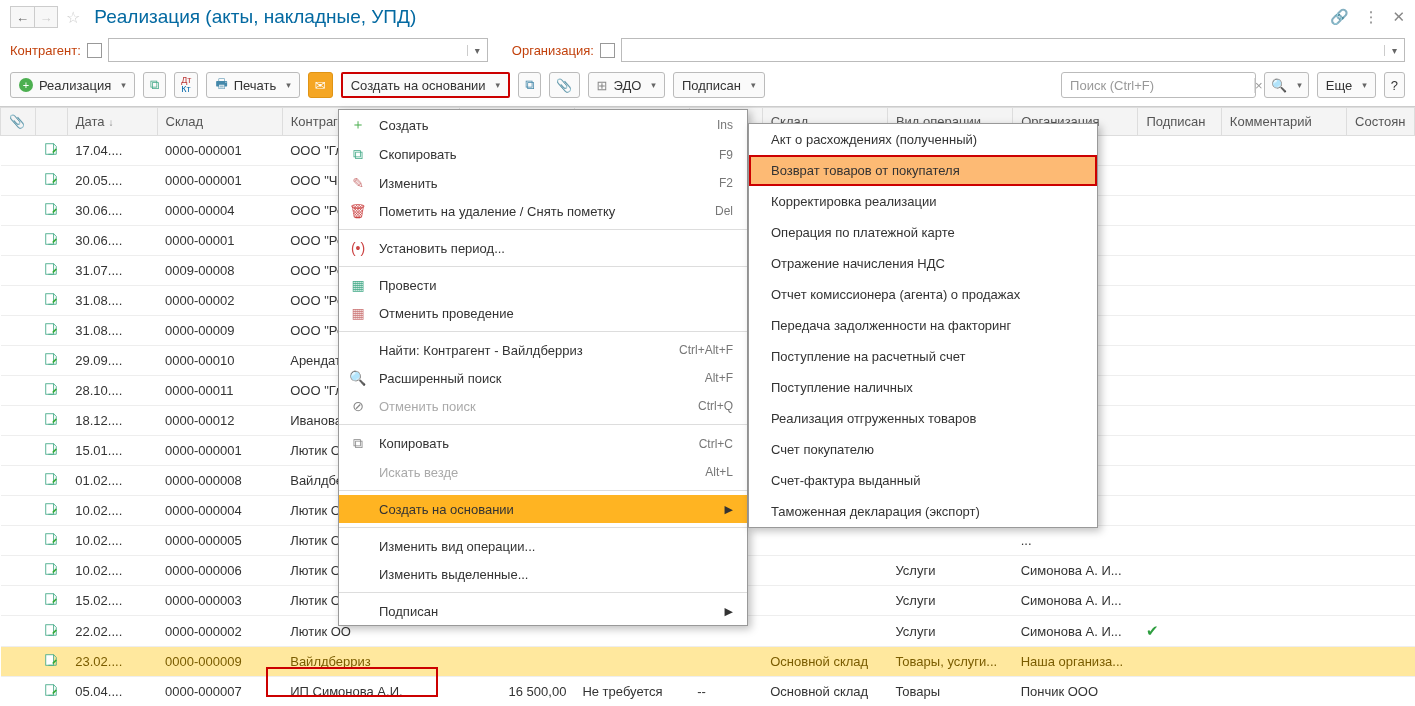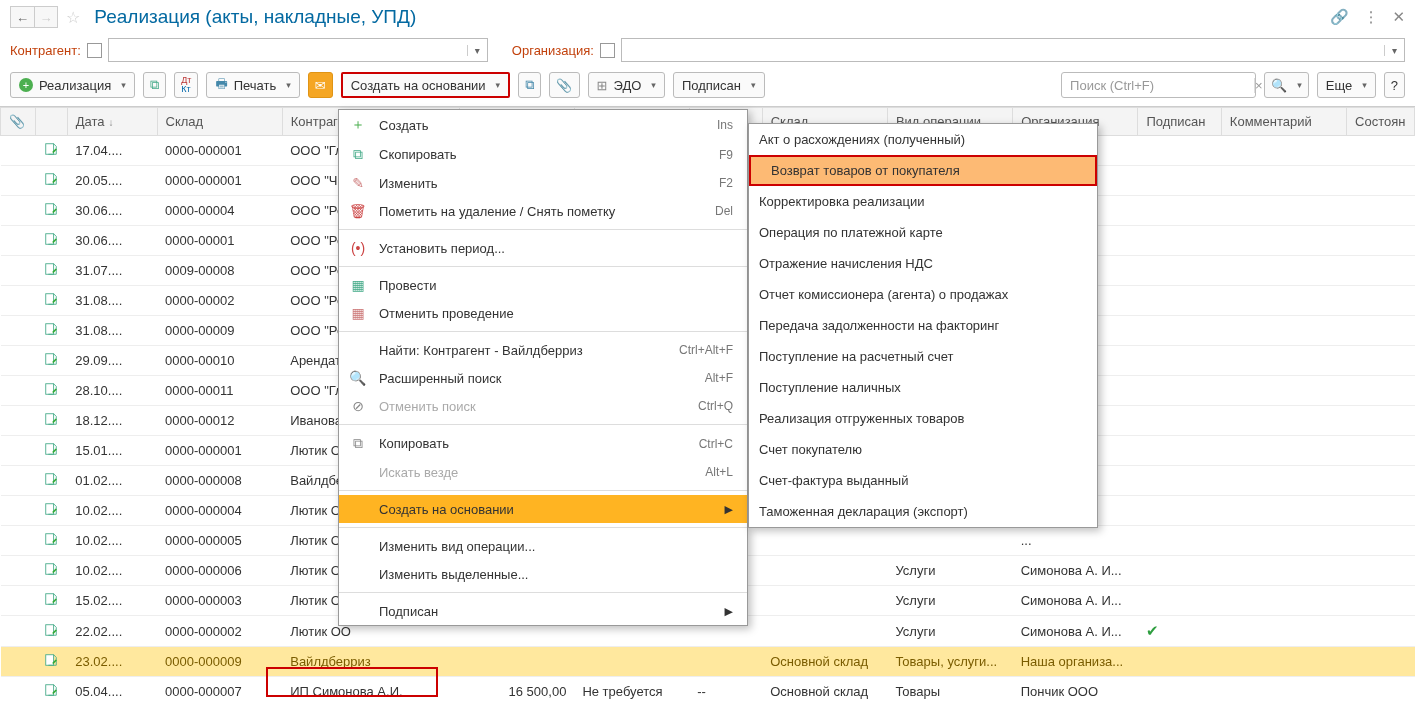--- a/index.html
+++ b/index.html
@@ -120,21 +120,21 @@
   .ctx-icon { width:18px; text-align:center; color:#4a8; font-size:14px;}
   .ctx-label { flex:1; }
   .ctx-short { color:#777; font-size:12px; }
   .ctx-sep { height:1px;background:#ddd;margin:4px 0; }
   .ctx-arrow { color:#333; font-size:11px;}
   .submenu {
     position:absolute; background:#fff; border:1px solid #999;
     box-shadow:3px 3px 8px rgba(0,0,0,.25); z-index:11;
   }
   .sub-item {
-    padding:8px 10px; cursor:pointer; white-space:nowrap;
+    padding:8px 22px; cursor:pointer; white-space:nowrap;
   }
   .sub-item.hl { background:#fdba74; border:2px solid #c00; padding:6px 20px;}
   .green-check{color:#2e9e3f;font-size:15px;}
   .col-attach{width:34px;}
   .col-doci{width:30px;}
   .col-date{width:86px;}
   .col-num{width:120px;}
   .col-contr{width:170px;}
   .col-sum{width:110px;text-align:right;}
   .col-curr{width:110px;}

